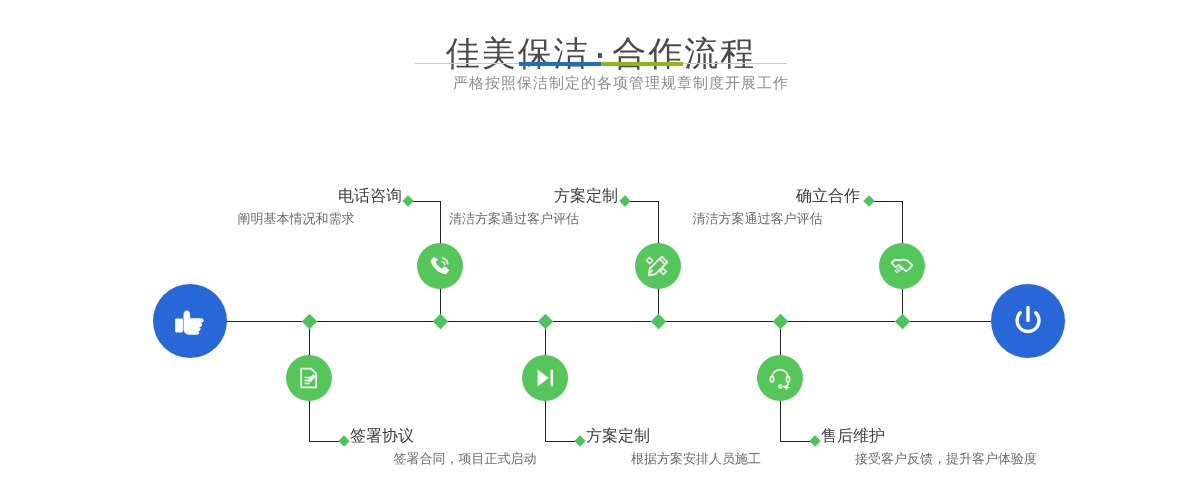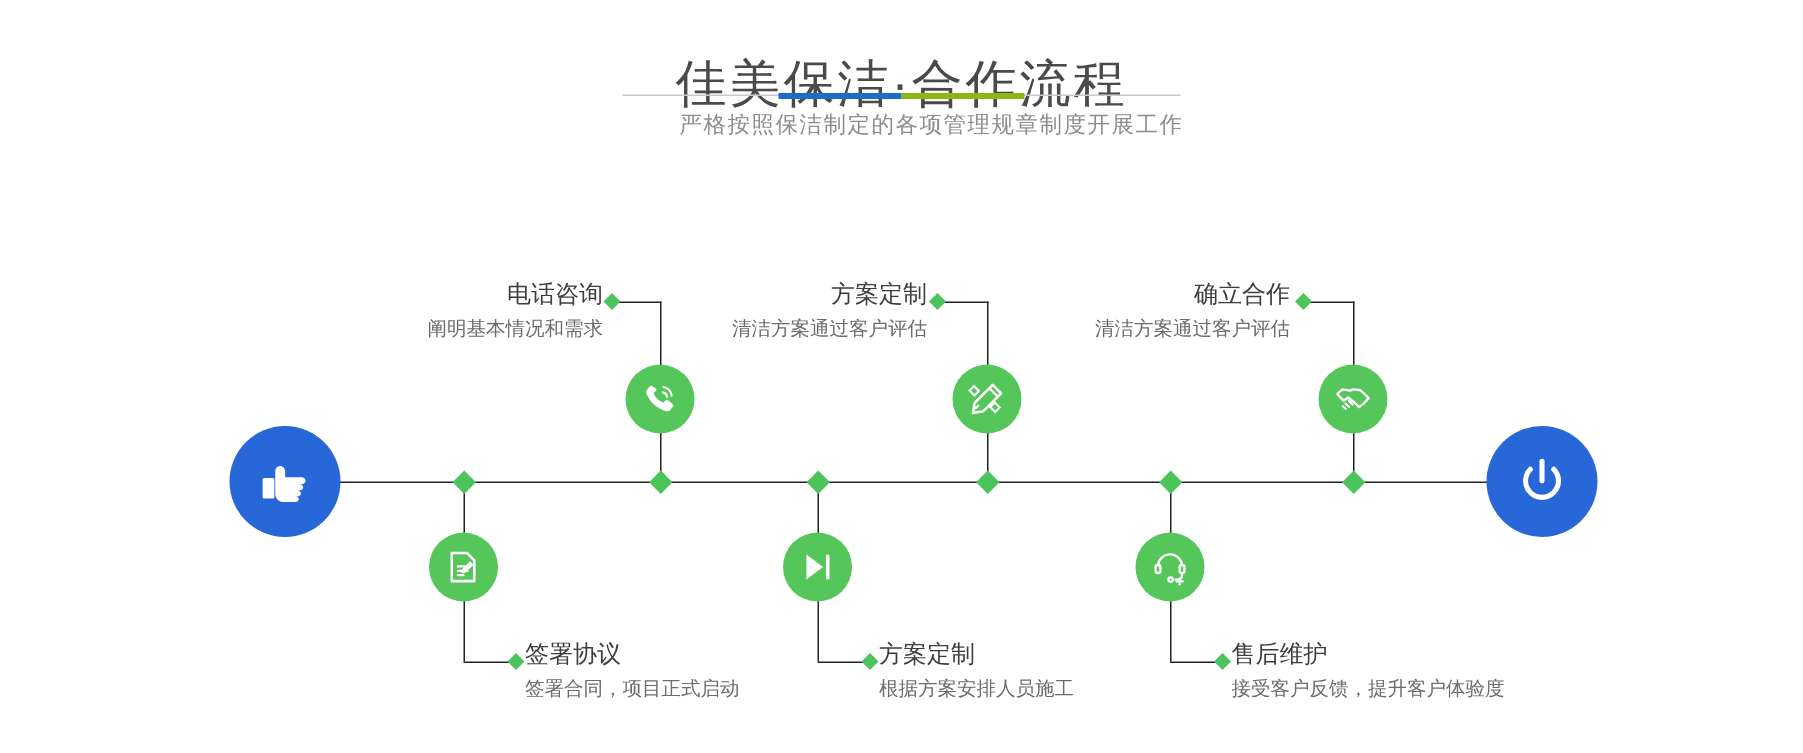--- a/index.html
+++ b/index.html
@@ -27,20 +27,21 @@
     width: 1202px;
     text-align: center;
   }
   .main-title {
     font-size: 34px;
     line-height: 44px;
     color: #4a4a4a;
     letter-spacing: 2px;
     font-weight: normal;
     margin: 0;
+    font-family: Liberation Mono, monospace;
   }
   .divider {
     position: absolute;
     left: 415px;
     top: 62px;
     width: 372px;
     height: 4px;
   }
   .divider .line-gray {
     position: absolute;
@@ -155,20 +156,21 @@
     color: #3d3d3d;
     line-height: 22px;
     white-space: nowrap;
   }
   .label .desc {
     font-size: 13px;
     color: #6b6b6b;
     line-height: 20px;
     white-space: nowrap;
     margin-top: 2px;
+    text-align: center;
   }
   .label.above { text-align: right; }
   .label.below { text-align: left; }
 </style>
 </head>
 <body>
 
 <div id="root">
 
   <div class="header">

